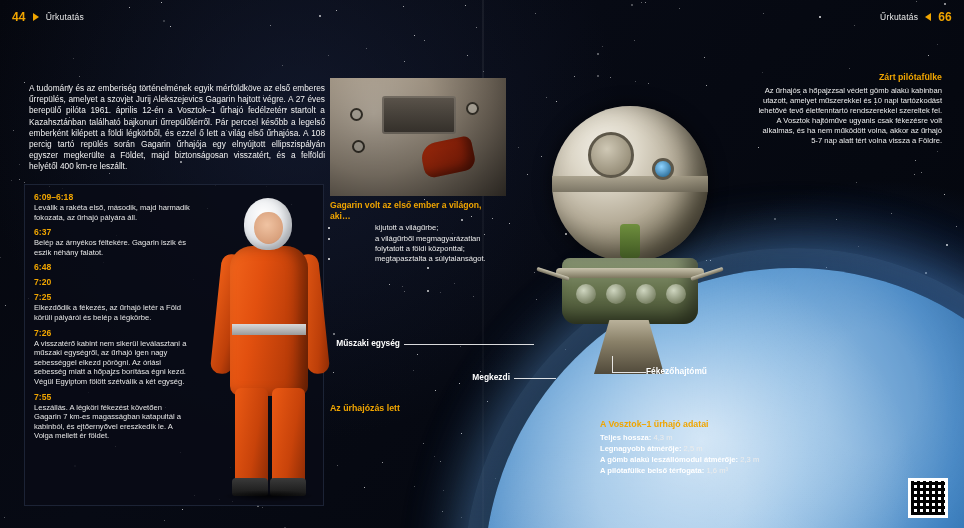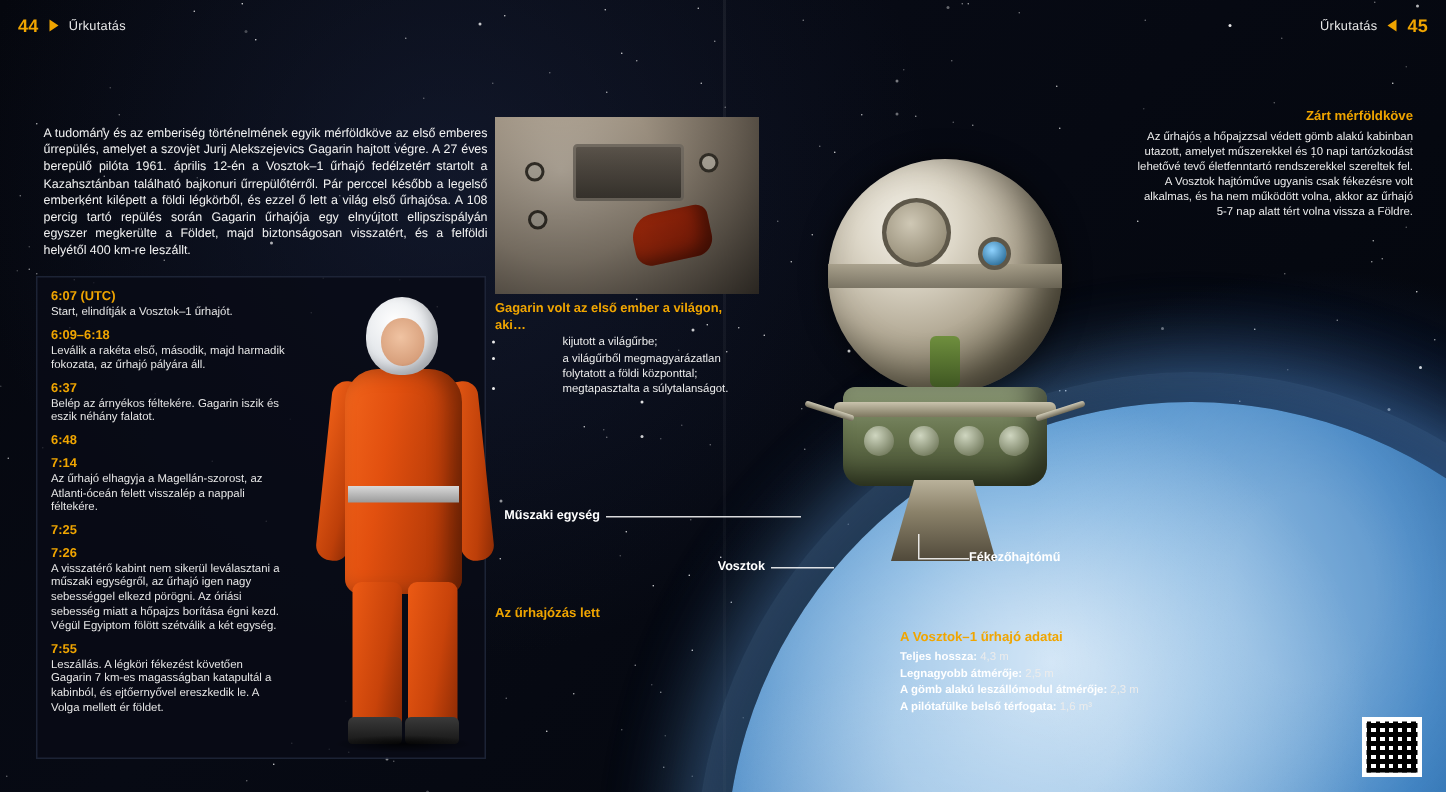--- a/index.html
+++ b/index.html
@@ -522,48 +522,44 @@
   <div class="gutter"></div>
 
   <div class="folio left">
     <span class="num">44</span>
     <span class="tri r"></span>
     <span class="lbl">Űrkutatás</span>
   </div>
   <div class="folio right">
     <span class="lbl">Űrkutatás</span>
     <span class="tri l"></span>
-    <span class="num">45</span>
+    <span class="num">66</span>
   </div>
 
   <div class="lede">A tudomány és az emberiség történelmének egyik mérföldköve az első emberes űrrepülés, amelyet a szovjet Jurij Alekszejevics Gagarin hajtott végre. A 27 éves berepülő pilóta 1961. április 12-én a Vosztok–1 űrhajó fedélzetén startolt a Kazahsztánban található bajkonuri űrrepülőtérről. Pár perccel később a legelső emberként kilépett a földi légkörből, és ezzel ő lett a világ első űrhajósa. A 108 percig tartó repülés során Gagarin űrhajója egy elnyújtott ellipszispályán egyszer megkerülte a Földet, majd biztonságosan visszatért, és a felföldi helyétől 400 km-re leszállt.</div>
 
   <div class="panel">
     <div class="events" id="events">
-        <div class="ev">
-          <div class="t">6:07 (UTC)</div>
-          <div class="d">Start, elindítják a Vosztok–1 űrhajót.</div>
-        </div>
         <div class="ev">
           <div class="t">6:09–6:18</div>
           <div class="d">Leválik a rakéta első, második, majd harmadik fokozata, az űrhajó pályára áll.</div>
         </div>
         <div class="ev">
           <div class="t">6:37</div>
           <div class="d">Belép az árnyékos féltekére. Gagarin iszik és eszik néhány falatot.</div>
         </div>
         <div class="ev">
           <div class="t">6:48</div>
         </div>
         <div class="ev">
-          <div class="t">7:14</div>
-          <div class="d">Az űrhajó elhagyja a Magellán-szorost, az Atlanti-óceán felett visszalép a nappali féltekére.</div>
+          <div class="t">7:20</div>
         </div>
         <div class="ev">
           <div class="t">7:25</div>
+          <div class="d">Elkezdődik a fékezés, az űrhajó letér a Föld körüli pályáról és belép a légkörbe.</div>
         </div>
         <div class="ev">
           <div class="t">7:26</div>
           <div class="d">A visszatérő kabint nem sikerül leválasztani a műszaki egységről, az űrhajó igen nagy sebességgel elkezd pörögni. Az óriási sebesség miatt a hőpajzs borítása égni kezd. Végül Egyiptom fölött szétválik a két egység.</div>
         </div>
         <div class="ev">
           <div class="t">7:55</div>
           <div class="d">Leszállás. A légköri fékezést követően Gagarin 7 km-es magasságban katapultál a kabinból, és ejtőernyővel ereszkedik le. A Volga mellett ér földet.</div>
         </div>
       </div>
@@ -614,28 +610,28 @@
       <div class="tank" style="left:44px"></div>
       <div class="tank" style="left:74px"></div>
       <div class="tank" style="left:104px"></div>
     </div>
     <div class="nozzle"></div>
     <div class="antenna" style="left:16px; top:196px; width:34px; height:4px; transform:rotate(18deg);"></div>
     <div class="antenna" style="left:170px; top:196px; width:34px; height:4px; transform:rotate(-18deg);"></div>
   </div>
 
   <div class="rblock">
-    <h3>Zárt mérföldköve</h3>
+    <h3>Zárt pilótafülke</h3>
     <p>Az űrhajós a hőpajzzsal védett gömb alakú kabinban utazott, amelyet műszerekkel és 10 napi tartózkodást lehetővé tevő életfenntartó rendszerekkel szereltek fel. A Vosztok hajtóműve ugyanis csak fékezésre volt alkalmas, és ha nem működött volna, akkor az űrhajó 5-7 nap alatt tért volna vissza a Földre.</p>
   </div>
 
   <div class="lbl-right" style="left:300px; top:338px; width:100px;">Műszaki egység</div>
   <div class="lead" style="left:404px; top:344px; width:130px;"></div>
 
-  <div class="lbl-right" style="left:440px; top:372px; width:70px;">Vosztok</div>
+  <div class="lbl-right" style="left:440px; top:372px; width:70px;">Megkezdi</div>
   <div class="lead" style="left:514px; top:378px; width:42px;"></div>
 
   <div class="lbl-left" style="left:646px; top:366px; width:90px;">Fékezőhajtómű</div>
   <div class="lead" style="left:612px; top:372px; width:34px;"></div>
   <div class="leadv" style="left:612px; top:356px; height:16px;"></div>
 
   <div class="bblock" style="left:330px; top:404px; width:180px;">
     <h3>Az űrhajózás lett</h3>
   </div>
 

